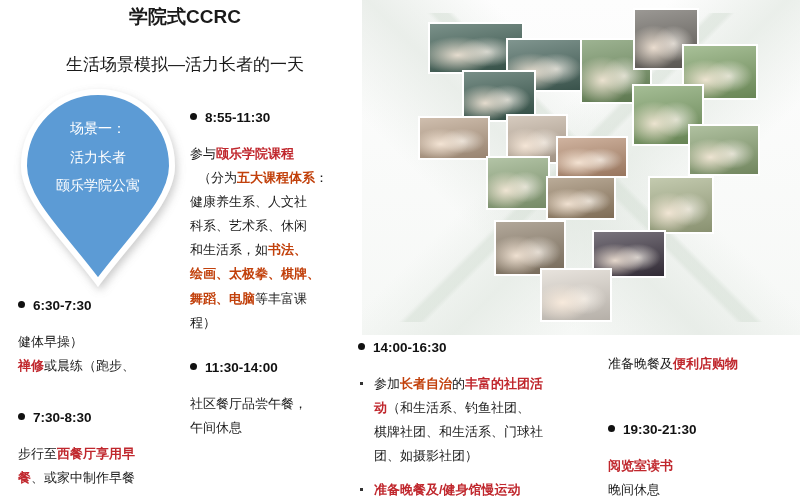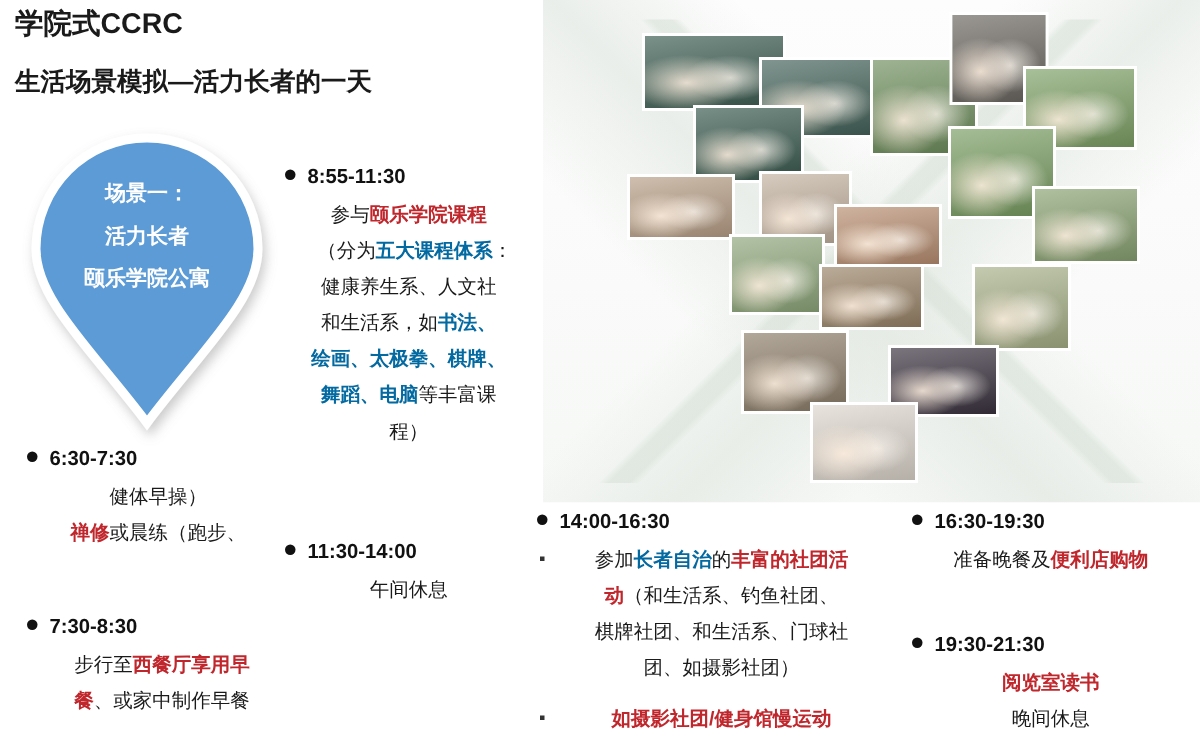--- a/index.html
+++ b/index.html
@@ -14,35 +14,36 @@
     overflow: hidden;
     position: relative;
   }
 
   
   .title-block {
     position: absolute;
     left: 10px;
     top: 4px;
     width: 350px;
+    text-align: center;
   }
   .title-main {
     font-size: 19px;
     font-weight: bold;
     color: #1a1a1a;
     letter-spacing: 0px;
     line-height: 1.35;
     white-space: nowrap;
   }
   .title-sub {
     font-size: 17px;
-    font-weight: bold;
+    font-weight: normal;
     color: #1a1a1a;
     line-height: 1.35;
-    margin-top: 14px;
+    margin-top: 24px;
     white-space: nowrap;
   }
 
   
   .pin-wrap {
     position: absolute;
     left: 18px;
     top: 88px;
     width: 160px;
     height: 200px;
@@ -57,21 +58,21 @@
   }
   .pin-text {
     position: absolute;
     left: 0;
     top: 26px;
     width: 160px;
     text-align: center;
     color: #ffffff;
     font-size: 14px;
     line-height: 2.05;
-    font-weight: bold;
+    font-weight: normal;
     pointer-events: none;
   }
   .pin-text div { white-space: nowrap; }
 
   
   .entry { position: absolute; }
   .entry-time {
     font-size: 13.5px;
     font-weight: bold;
     color: #111111;
@@ -84,25 +85,24 @@
     height: 7px;
     border-radius: 50%;
     background: #111111;
     margin-right: 8px;
     vertical-align: 2px;
   }
   .entry-body {
     font-size: 13px;
     color: #1a1a1a;
     line-height: 1.85;
-    margin-top: 3px;
-    text-align: center;
+    margin-top: 14px;
   }
   .entry-body .r  { color: #C0272D; font-weight: bold; }
-  .entry-body .b  { font-weight: bold; color: #0369a1; }
+  .entry-body .b  { font-weight: bold; color: #c2410c; }
   .sub-line {
     position: relative;
     padding-left: 16px;
     font-size: 13px;
     line-height: 1.85;
     color: #1a1a1a;
   }
   .sub-line::before {
     content: "";
     position: absolute;
@@ -230,57 +230,56 @@
 </div>
 
 <div class="entry" id="entry-0830">
   <div class="entry-time">
     <span class="bullet"></span><span>8:55-11:30</span>
   </div>
   <div class="entry-body">
       <div><span>参与</span><span class="r">颐乐学院课程</span></div>
       <div class="indent-paren"><span>（分为</span><span class="b">五大课程体系</span><span>：</span></div>
       <div><span>健康养生系、人文社</span></div>
+      <div><span>科系、艺术系、休闲</span></div>
       <div><span>和生活系，如</span><span class="b">书法、</span></div>
       <div><span class="b">绘画、太极拳、棋牌、</span></div>
       <div><span class="b">舞蹈、电脑</span><span>等丰富课</span></div>
       <div><span>程）</span></div>
     </div>
 </div>
 
 <div class="entry" id="entry-1130">
   <div class="entry-time">
     <span class="bullet"></span><span>11:30-14:00</span>
   </div>
   <div class="entry-body">
+      <div><span>社区餐厅品尝午餐，</span></div>
       <div><span>午间休息</span></div>
     </div>
 </div>
 
 <div class="entry" id="entry-1400">
   <div class="entry-time">
     <span class="bullet"></span><span>14:00-16:30</span>
   </div>
   <div class="entry-body">
       <div class="sub-line">
         <div><span>参加</span><span class="b">长者自治</span><span>的</span><span class="r">丰富的社团活</span></div>
         <div><span class="r">动</span><span>（和生活系、钓鱼社团、</span></div>
         <div><span>棋牌社团、和生活系、门球社</span></div>
         <div><span>团、如摄影社团）</span></div>
       </div>
       <div class="sub-line red" style="margin-top: 10px;">
-        <div><span class="r">如摄影社团/健身馆慢运动</span></div>
+        <div><span class="r">准备晚餐及/健身馆慢运动</span></div>
       </div>
     </div>
 </div>
 
 <div class="entry" id="entry-1630">
-  <div class="entry-time">
-    <span class="bullet"></span><span>16:30-19:30</span>
-  </div>
   <div class="entry-body">
       <div><span>准备晚餐及</span><span class="r">便利店购物</span></div>
     </div>
 </div>
 
 <div class="entry" id="entry-1930">
   <div class="entry-time">
     <span class="bullet"></span><span>19:30-21:30</span>
   </div>
   <div class="entry-body">

